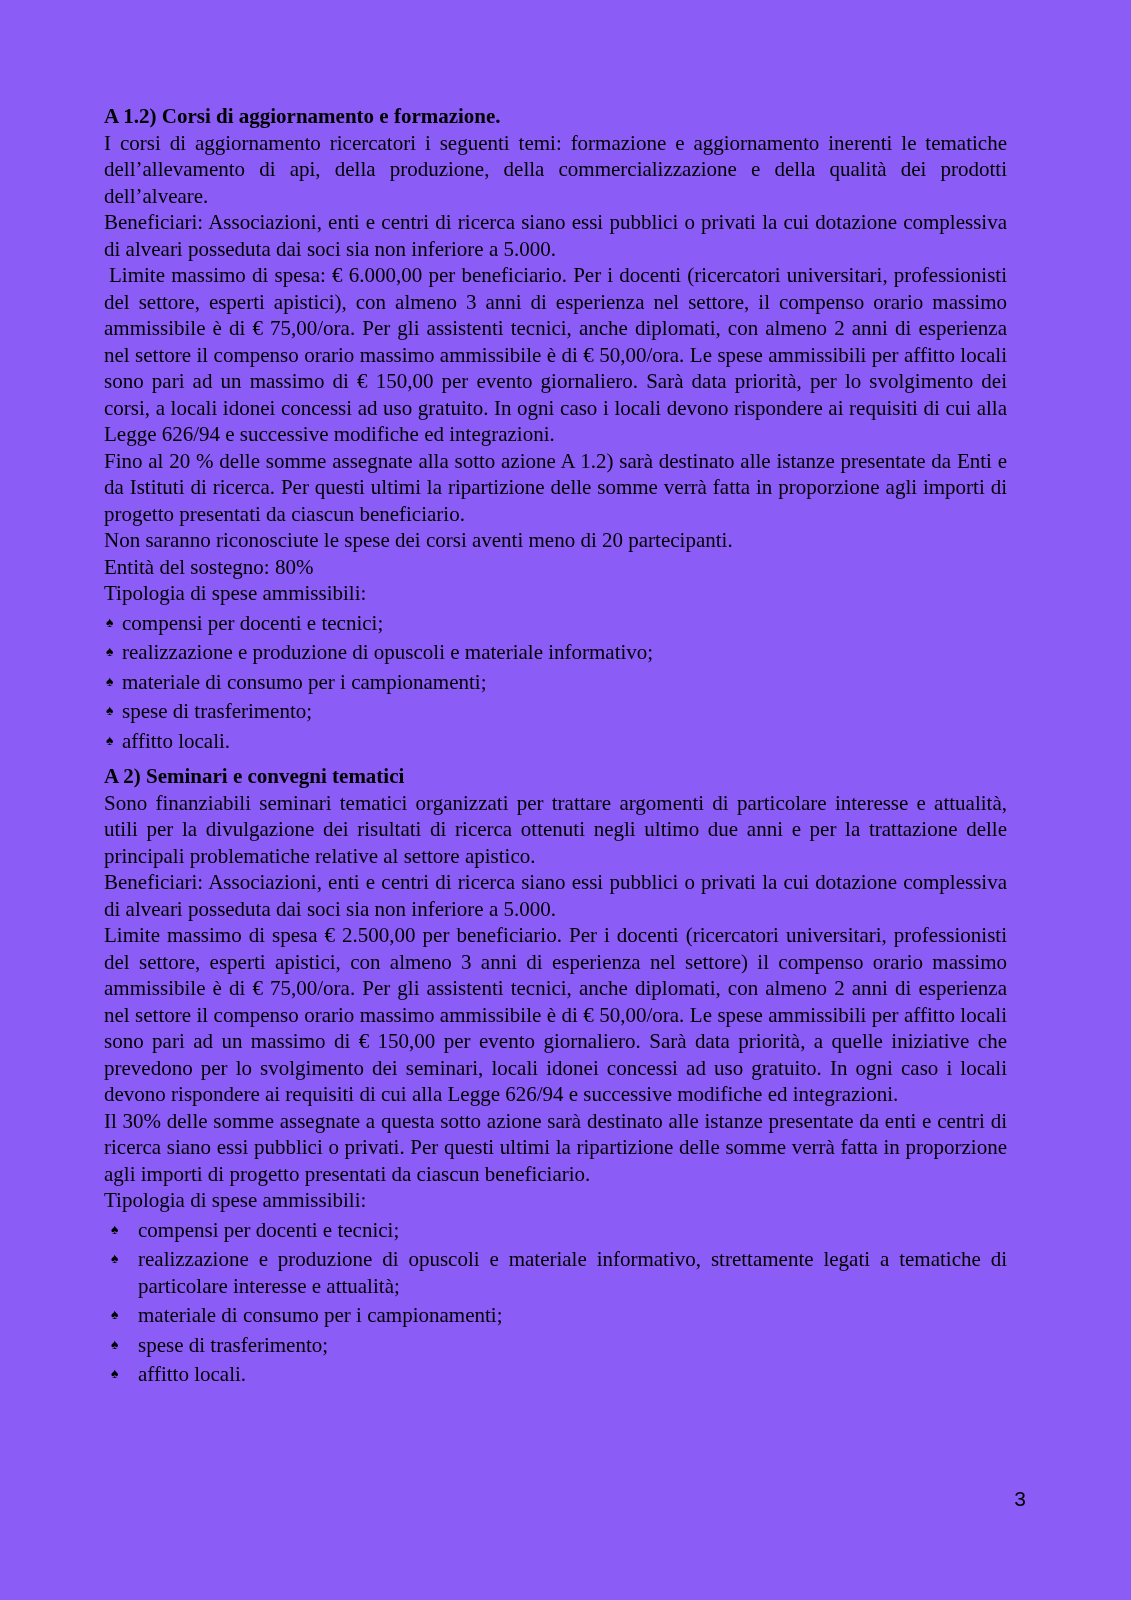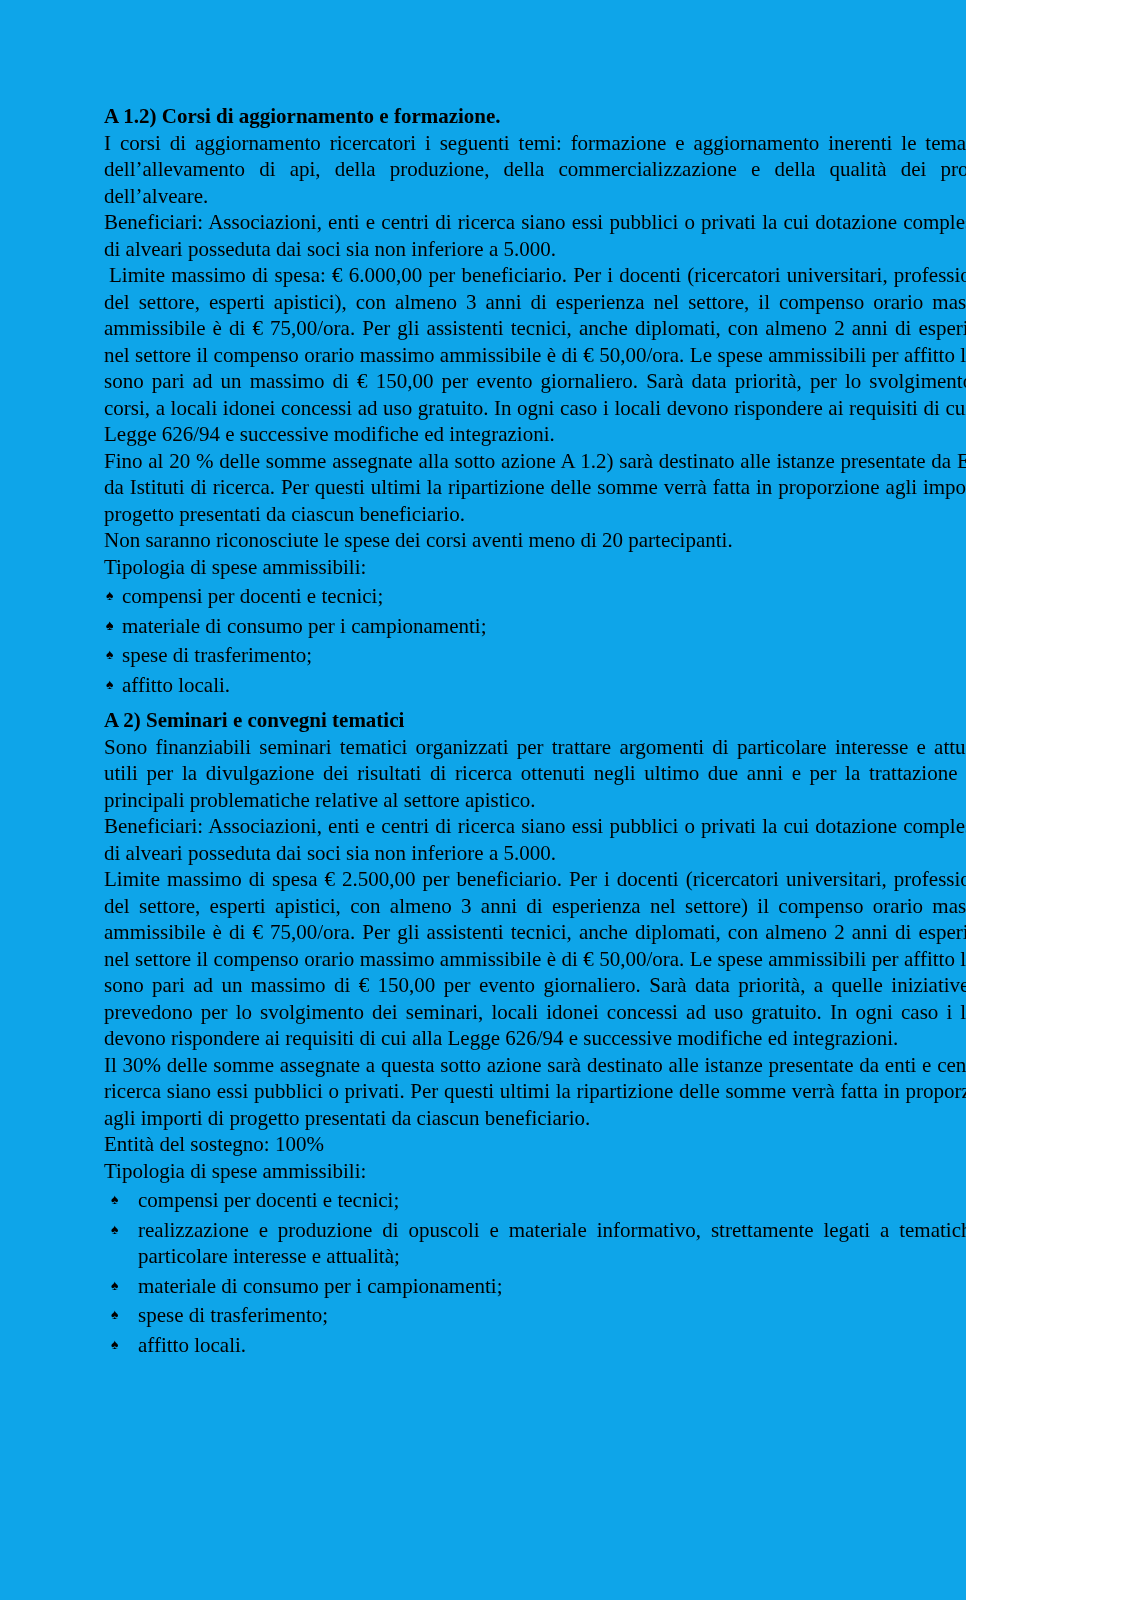--- a/index.html
+++ b/index.html
@@ -1,21 +1,21 @@
 <!DOCTYPE html>
 <html><head>
 <meta charset="utf-8">
 <style>
   html, body { margin: 0; padding: 0; }
   body { background: #ffffff; }
   .page {
     position: relative;
-    width: 966px;
+    width: 1131px;
     height: 1600px;
-    background: #0ea5e9;
+    background: #8b5cf6;
     color: #000000;
     font-family: "Liberation Serif", "DejaVu Serif", serif;
     font-size: 21px;
     line-height: 26.5px;
     overflow: hidden;
   }
   .textblock {
     position: absolute;
     left: 104px;
     top: 103px;
@@ -56,35 +56,35 @@
 
 <div class="page">
   <div class="textblock">
 
     <p class="heading">A 1.2) Corsi di aggiornamento e formazione.</p>
     <p>I corsi di aggiornamento ricercatori i seguenti temi: formazione e aggiornamento inerenti le tematiche dell’allevamento di api, della produzione, della commercializzazione e della qualità dei prodotti dell’alveare.</p>
     <p><span class="bold">Beneficiari:</span><span> Associazioni, enti e centri di ricerca siano essi pubblici o privati la cui dotazione complessiva di alveari posseduta dai soci sia non inferiore a 5.000.</span></p>
     <p class="indent-sm"><span class="bold">Limite massimo di spesa:</span><span> € 6.000,00 per beneficiario. Per i docenti (ricercatori universitari, professionisti del settore, esperti apistici), con almeno 3 anni di esperienza nel settore, il compenso orario massimo ammissibile è di € 75,00/ora. Per gli assistenti tecnici, anche diplomati, con almeno 2 anni di esperienza nel settore il compenso orario massimo ammissibile è di € 50,00/ora. Le spese ammissibili per affitto locali sono pari ad un massimo di € 150,00 per evento giornaliero. Sarà data priorità, per lo svolgimento dei corsi, a locali idonei concessi ad uso gratuito. In ogni caso i locali devono rispondere ai requisiti di cui alla Legge 626/94 e successive modifiche ed integrazioni.</span></p>
     <p>Fino al 20 % delle somme assegnate alla sotto azione A 1.2) sarà destinato alle istanze presentate da Enti e da Istituti di ricerca. Per questi ultimi la ripartizione delle somme verrà fatta in proporzione agli importi di progetto presentati da ciascun beneficiario.</p>
     <p>Non saranno riconosciute le spese dei corsi aventi meno di 20 partecipanti.</p>
+    <p><span class="bold">Entità del sostegno:</span><span> 80%</span></p>
     <p class="bold">Tipologia di spese ammissibili:</p>
     <ul class="bullets list1">
       <li><span class="marker">♠</span><span>compensi per docenti e tecnici;</span></li>
-      <li><span class="marker">♠</span></li>
+      <li><span class="marker">♠</span><span>realizzazione e produzione di opuscoli e materiale informativo;</span></li>
       <li><span class="marker">♠</span><span>materiale di consumo per i campionamenti;</span></li>
       <li><span class="marker">♠</span><span>spese di trasferimento;</span></li>
       <li><span class="marker">♠</span><span>affitto locali.</span></li>
     </ul>
 
     <p class="heading heading2">A 2) Seminari e convegni tematici</p>
     <p>Sono finanziabili seminari tematici organizzati per trattare argomenti di particolare interesse e attualità, utili per la divulgazione dei risultati di ricerca ottenuti negli ultimo due anni e per la trattazione delle principali problematiche relative al settore apistico.</p>
     <p><span class="bold">Beneficiari:</span><span> Associazioni, enti e centri di ricerca siano essi pubblici o privati la cui dotazione complessiva di alveari posseduta dai soci sia non inferiore a 5.000.</span></p>
     <p><span class="bold">Limite massimo di spesa</span><span> € 2.500,00 per beneficiario. Per i docenti (ricercatori universitari, professionisti del settore, esperti apistici, con almeno 3 anni di esperienza nel settore) il compenso orario massimo ammissibile è di € 75,00/ora. Per gli assistenti tecnici, anche diplomati, con almeno 2 anni di esperienza nel settore il compenso orario massimo ammissibile è di € 50,00/ora. Le spese ammissibili per affitto locali sono pari ad un massimo di € 150,00 per evento giornaliero. Sarà data priorità, a quelle iniziative che prevedono per lo svolgimento dei seminari, locali idonei concessi ad uso gratuito. In ogni caso i locali devono rispondere ai requisiti di cui alla Legge 626/94 e successive modifiche ed integrazioni.</span></p>
     <p>Il 30% delle somme assegnate a questa sotto azione sarà destinato alle istanze presentate da enti e centri di ricerca siano essi pubblici o privati. Per questi ultimi la ripartizione delle somme verrà fatta in proporzione agli importi di progetto presentati da ciascun beneficiario.</p>
-    <p><span class="bold">Entità del sostegno:</span><span> 100%</span></p>
     <p class="bold">Tipologia di spese ammissibili:</p>
     <ul class="bullets list2">
       <li><span class="marker">♠</span><span>compensi per docenti e tecnici;</span></li>
       <li><span class="marker">♠</span><span>realizzazione e produzione di opuscoli e materiale informativo, strettamente legati a tematiche di particolare interesse e attualità;</span></li>
       <li><span class="marker">♠</span><span>materiale di consumo per i campionamenti;</span></li>
       <li><span class="marker">♠</span><span>spese di trasferimento;</span></li>
       <li><span class="marker">♠</span><span>affitto locali.</span></li>
     </ul>
 
   </div>

